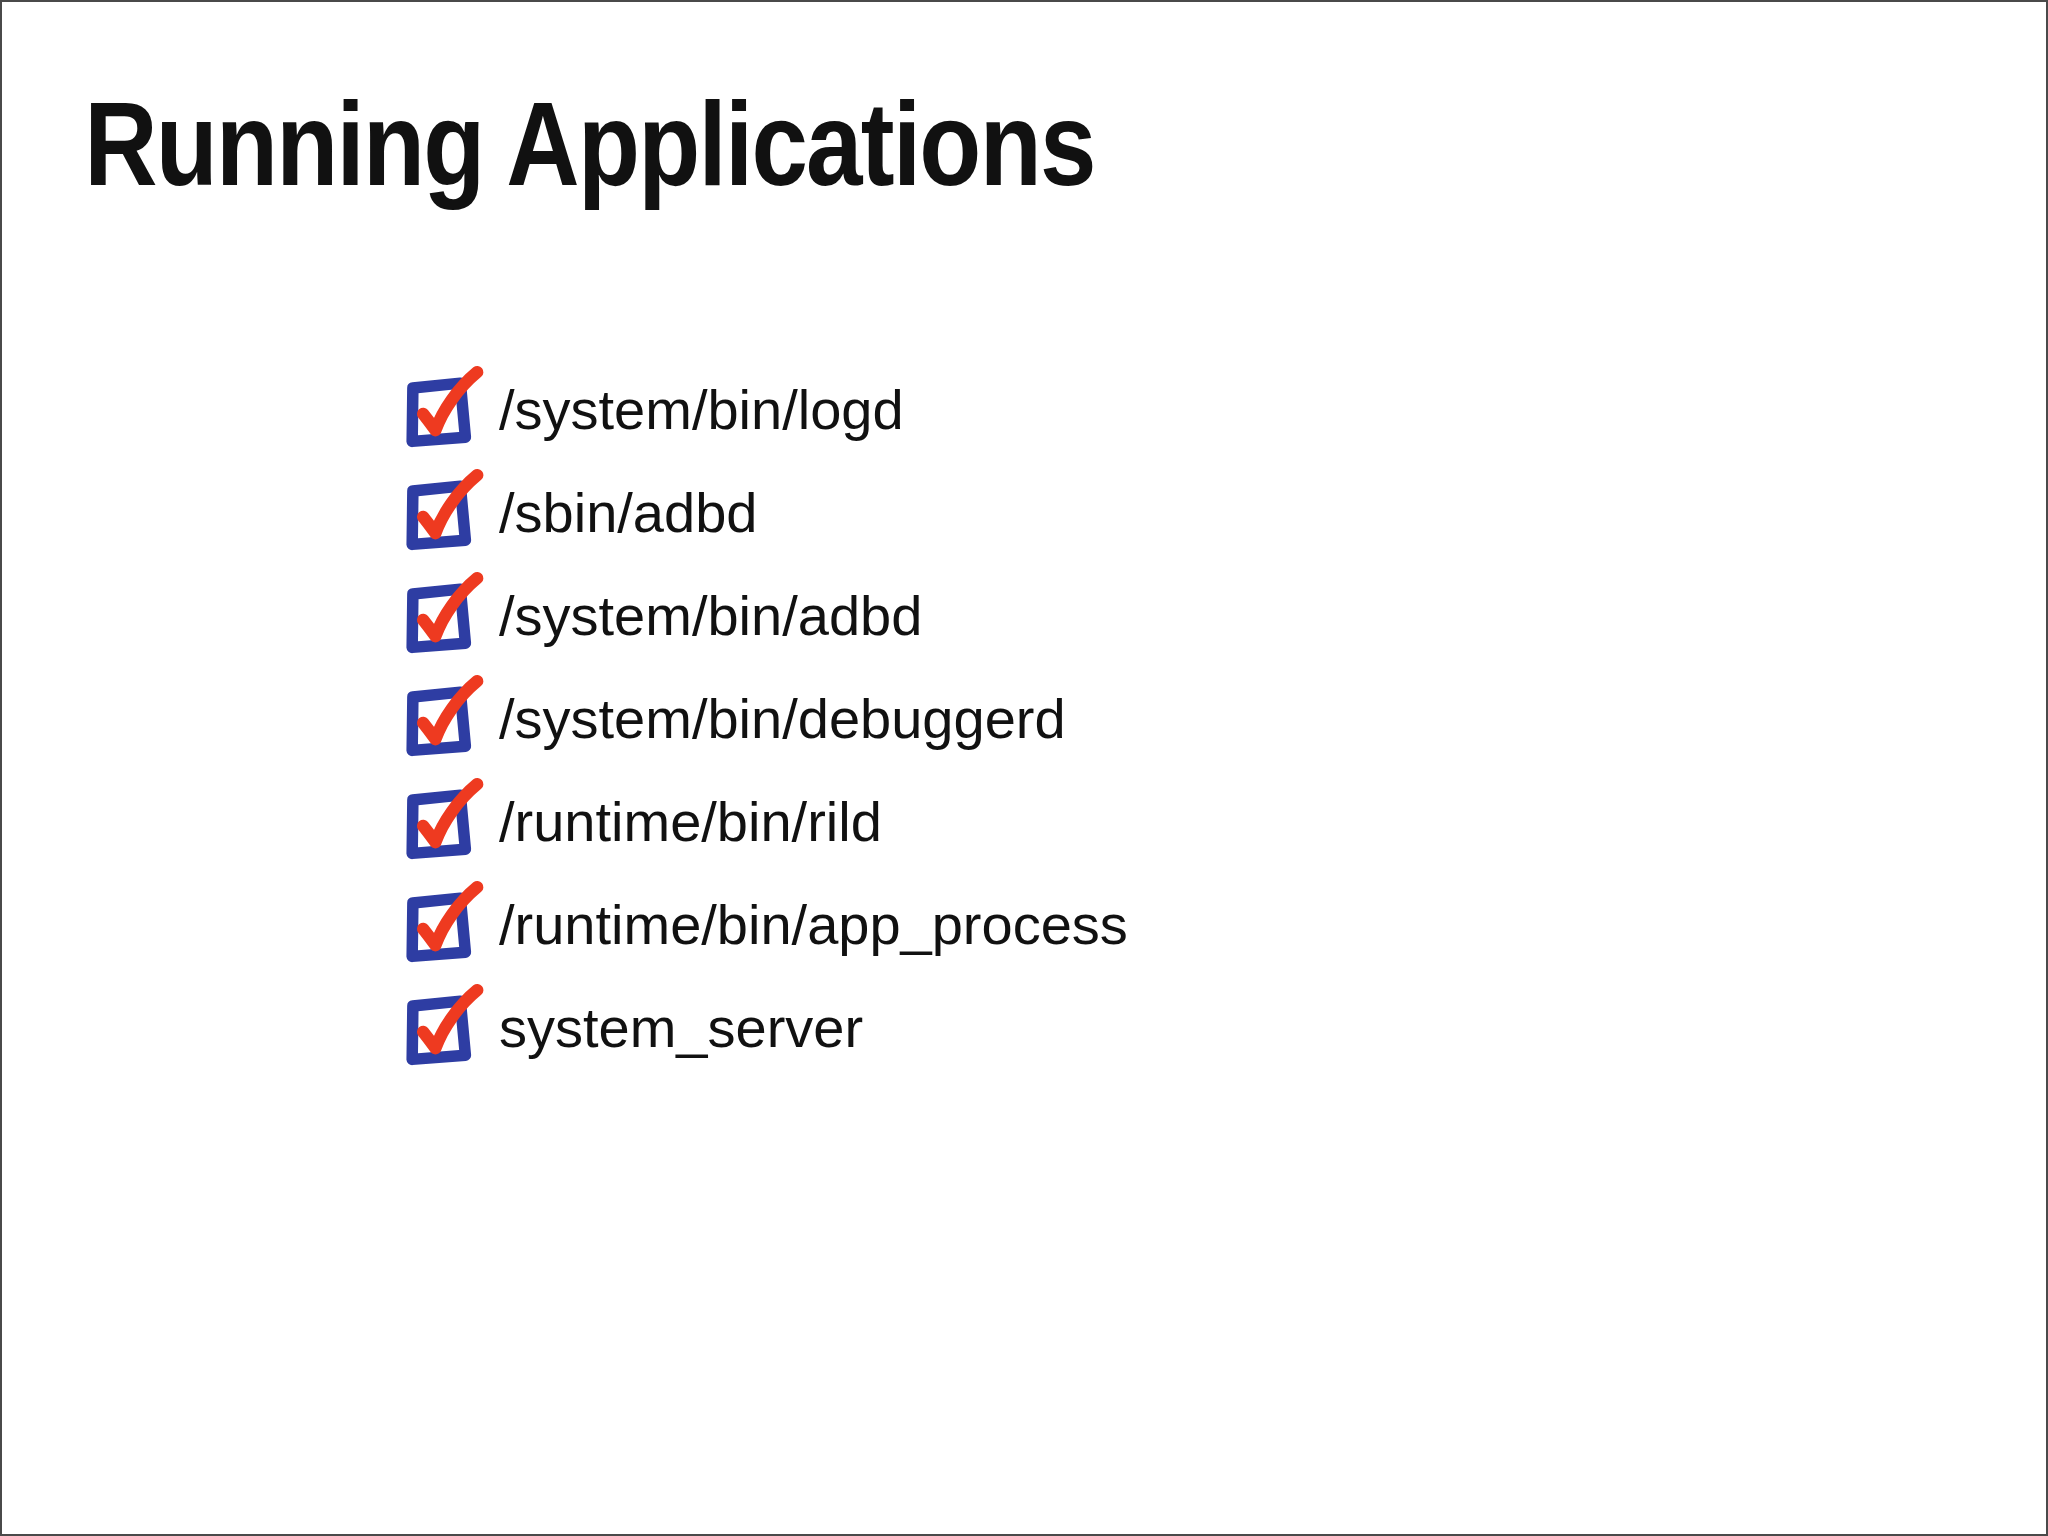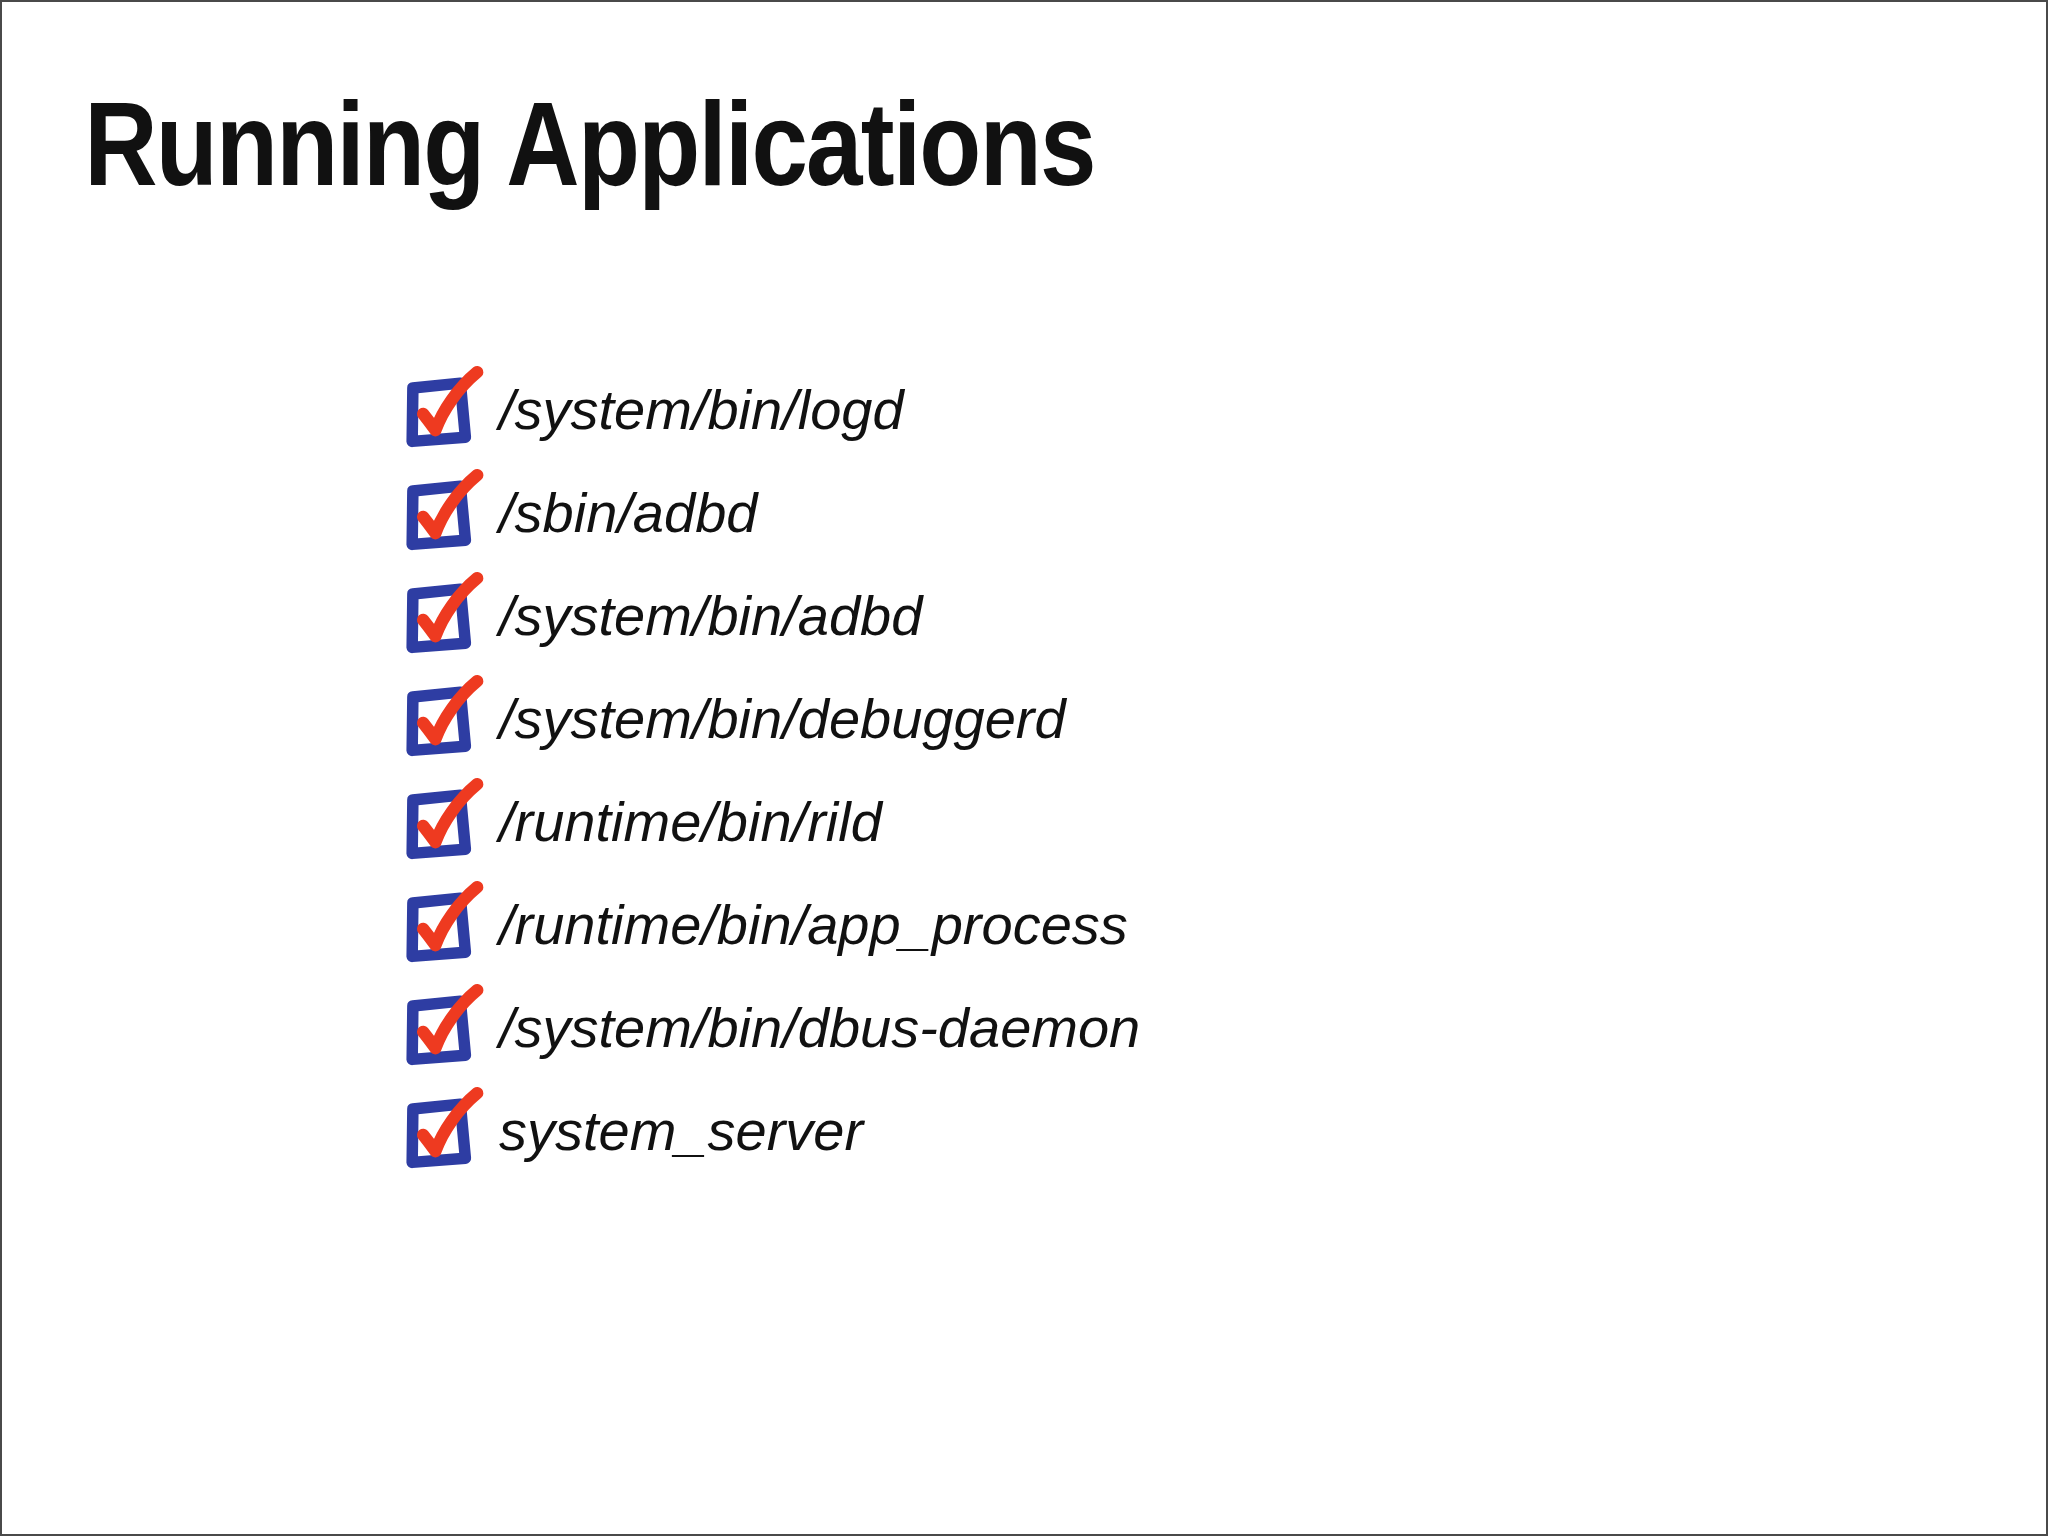--- a/index.html
+++ b/index.html
@@ -52,21 +52,20 @@
     margin-right: 16px;
     flex: none;
     overflow: visible;
     margin-top: -6px;
   }
   .row .label {
     font-size: 56px;
     color: #111111;
     line-height: 1;
     white-space: nowrap;
-    font-style: italic;
   }
   .hidden-defs {
     position: absolute;
     width: 0;
     height: 0;
     overflow: hidden;
   }
 </style>
 </head>
 <body>
@@ -122,26 +121,20 @@
     </div>
 
     <div class="row">
       <svg class="cb" viewBox="0 0 100 96">
           <use href="#checkbox-glyph"></use>
         </svg>
       <span class="label">/runtime/bin/app_process</span>
     </div>
 
 
-    <div class="row">
-      <svg class="cb" viewBox="0 0 100 96">
-          <use href="#checkbox-glyph"></use>
-        </svg>
-      <span class="label">/system/bin/dbus-daemon</span>
-    </div>
 
     <div class="row">
       <svg class="cb" viewBox="0 0 100 96">
           <use href="#checkbox-glyph"></use>
         </svg>
       <span class="label">system_server</span>
     </div>
 
   </div>
 </div>

